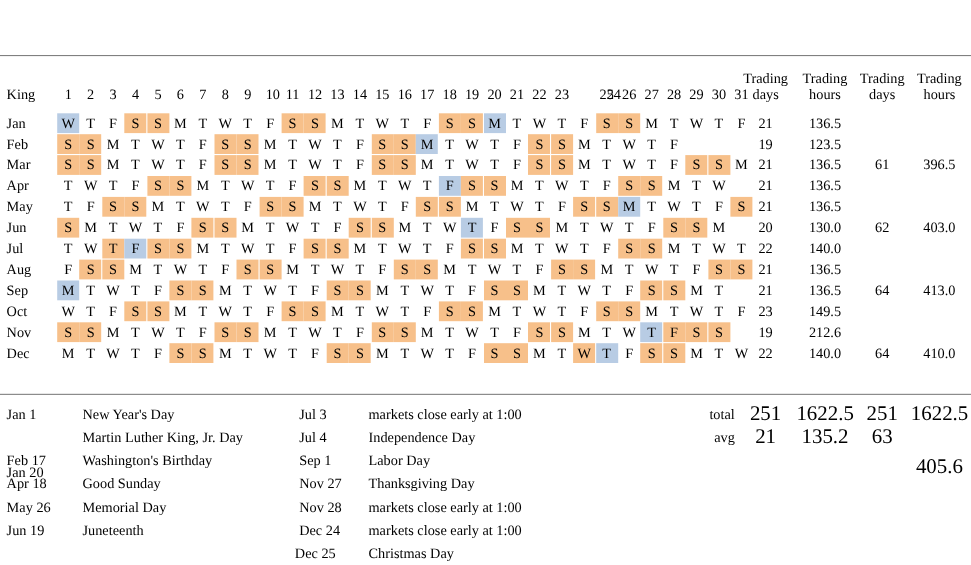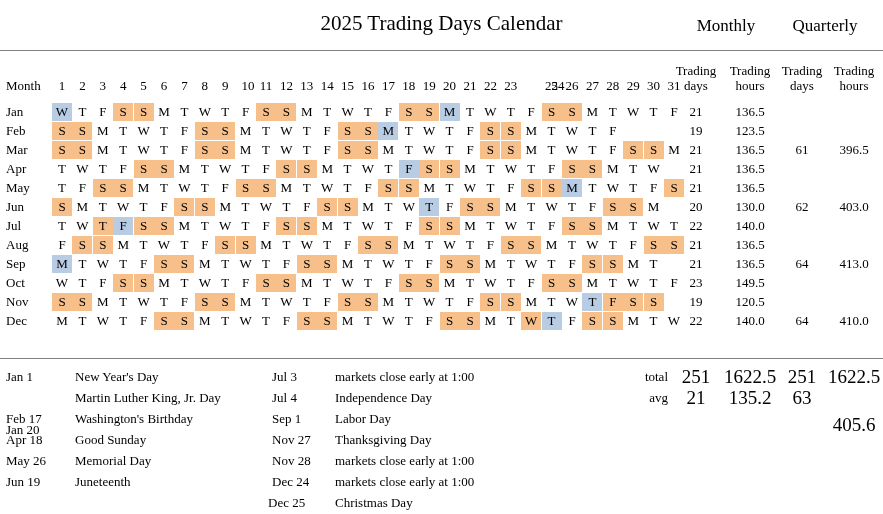--- a/index.html
+++ b/index.html
@@ -156,30 +156,25 @@
     text-align: center;
     font-size: 19px;
     line-height: 21px;
   }
 </style>
 </head>
 <body>
 
 <div class="page">
 
-  <div class="title-row">
-    <div class="main-title">2025 Trading Days Calendar</div>
-    <div class="hdr-monthly">Monthly</div>
-    <div class="hdr-quarterly">Quarterly</div>
-  </div>
 
   <div class="rule" id="rule-top"></div>
 
   <div class="colhdr">
-    <div class="month-label">Month</div>
+    <div class="month-label">King</div>
     <div id="daynums">
         <div class="daynum" style="left: 52px;">1</div>
         <div class="daynum" style="left: 72.4px;">2</div>
         <div class="daynum" style="left: 92.8px;">3</div>
         <div class="daynum" style="left: 113.2px;">4</div>
         <div class="daynum" style="left: 133.6px;">5</div>
         <div class="daynum" style="left: 154px;">6</div>
         <div class="daynum" style="left: 174.4px;">7</div>
         <div class="daynum" style="left: 194.8px;">8</div>
         <div class="daynum" style="left: 215.2px;">9</div>
@@ -613,21 +608,21 @@
         <div class="cell weekend" style="left: 480.4px;">S</div>
         <div class="cell weekend" style="left: 500.8px;">S</div>
         <div class="cell" style="left: 521.2px;">M</div>
         <div class="cell" style="left: 541.6px;">T</div>
         <div class="cell" style="left: 562px;">W</div>
         <div class="cell holiday" style="left: 582.4px;">T</div>
         <div class="cell early" style="left: 602.8px;">F</div>
         <div class="cell weekend" style="left: 623.2px;">S</div>
         <div class="cell weekend" style="left: 643.6px;">S</div>
         <div class="sumcell c-td">19</div>
-        <div class="sumcell c-th">120.5</div>
+        <div class="sumcell c-th">212.6</div>
       </div>
       <div class="row">
         <div class="mname">Dec</div>
         <div class="cell" style="left: 52px;">M</div>
         <div class="cell" style="left: 72.4px;">T</div>
         <div class="cell" style="left: 92.8px;">W</div>
         <div class="cell" style="left: 113.2px;">T</div>
         <div class="cell" style="left: 133.6px;">F</div>
         <div class="cell weekend" style="left: 154px;">S</div>
         <div class="cell weekend" style="left: 174.4px;">S</div>

